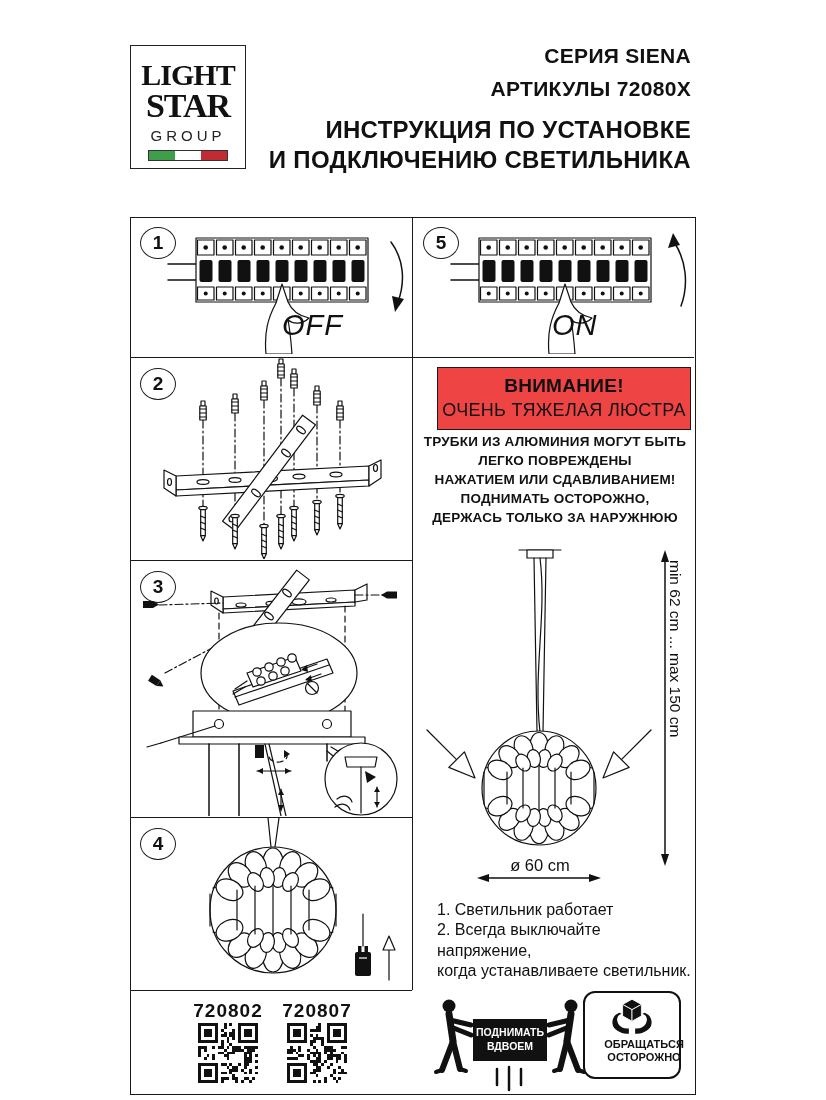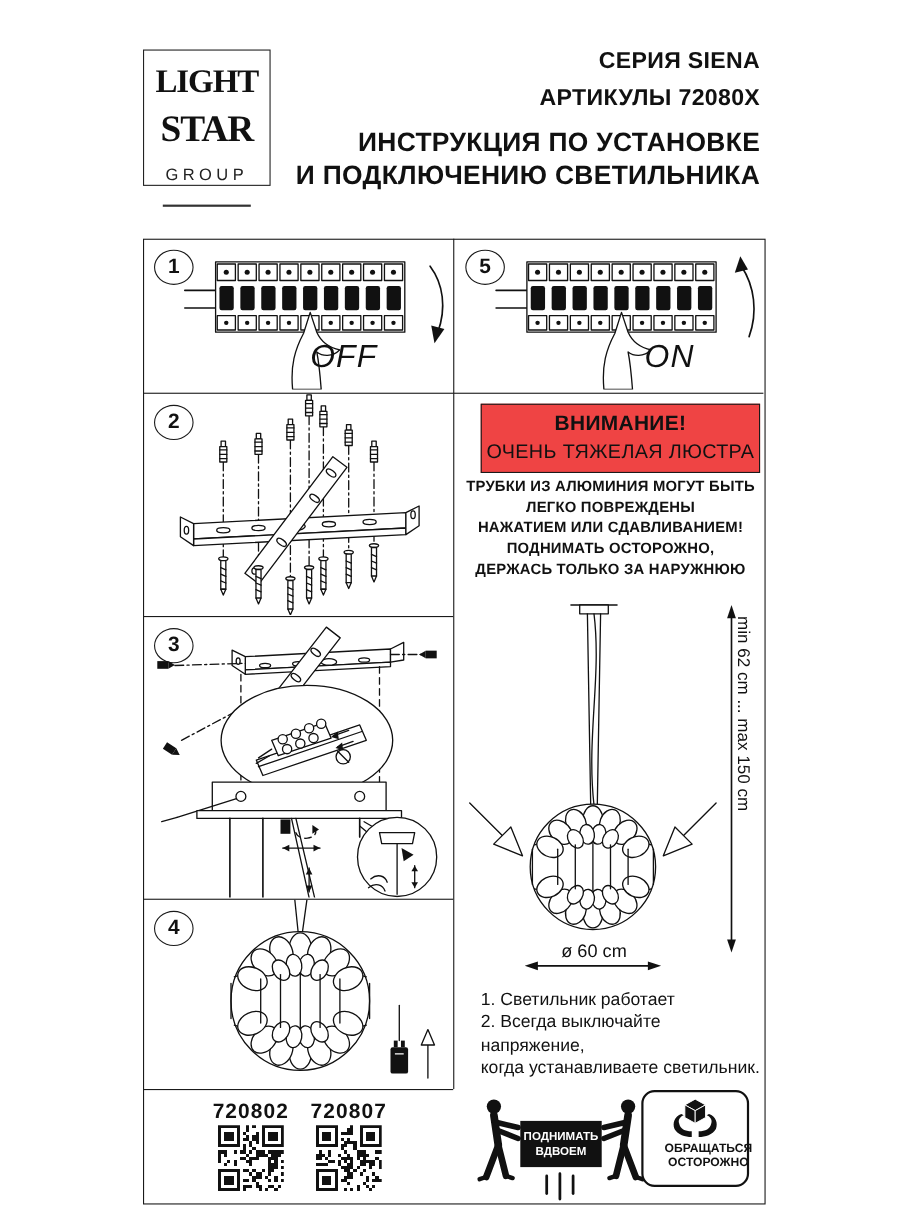--- a/index.html
+++ b/index.html
@@ -6,21 +6,21 @@
   .page{position:relative;width:826px;height:1100px;background:#fff;overflow:hidden;
         font-family:"Liberation Sans",sans-serif;color:#111;}
   .abs{position:absolute;}
   
   .hline{position:absolute;height:0;border-top:1.6px solid #1a1a1a;}
   .vline{position:absolute;width:0;border-left:1.6px solid #1a1a1a;}
   .frame{position:absolute;border:1.6px solid #1a1a1a;}
   
   .logo{left:130px;top:45px;width:114px;height:122px;border:1.6px solid #222;
         display:flex;flex-direction:column;align-items:center;justify-content:flex-start;
-        font-family:"Liberation Serif",serif;gap:12px;}
+        font-family:"Liberation Serif",serif;}
   .logo .l1{font-size:30px;font-weight:700;letter-spacing:-1px;line-height:1;margin-top:14px;}
   .logo .l2{font-size:34px;font-weight:700;letter-spacing:-1px;line-height:0.96;}
   .logo .l3{font-family:"Liberation Sans",sans-serif;font-size:15px;letter-spacing:4px;
             margin-top:4px;color:#222;}
   .flagbar{width:78px;height:9px;border:1px solid #333;display:flex;margin-top:6px;}
   .flagbar span{flex:1;}
   
   .hdr{right:135px;top:44px;text-align:right;}
   .hdr .series{font-size:21px;font-weight:700;letter-spacing:.3px;}
   .hdr .articles{font-size:21px;font-weight:700;letter-spacing:.3px;margin-top:9px;}
@@ -182,21 +182,21 @@
     <path class="inkthick" d="M225,18 C237,34 240,56 232,78"></path>
     <polygon class="black" points="226,72 238,75 229,88"></polygon>
   </svg>
   <div class="switchlabel" style="left:282px;top:309px;width:84px;">OFF</div>
 
   <svg class="abs" style="left:449px;top:224px;" width="244" height="130" viewBox="0 0 244 130">
     <use href="#g-breaker"></use>
     <path class="inkthick" d="M232,82 C240,60 237,36 225,18"></path>
     <polygon class="black" points="219,24 231,21 224,9"></polygon>
   </svg>
-  <div class="switchlabel" style="left:564px;top:309px;width:80px;padding-left:22px;">ON</div>
+  <div class="switchlabel" style="left:552px;top:309px;width:80px;">ON</div>
 
   <svg class="abs" style="left:131px;top:358px;" width="281" height="201" viewBox="0 0 281 201">
 
     <g class="ink dashdot">
       <line x1="72" y1="62" x2="72" y2="150"></line>
         <line x1="104" y1="55" x2="104" y2="158"></line>
       <line x1="133" y1="42" x2="133" y2="168"></line>
         <line x1="163" y1="30" x2="163" y2="150"></line>
       <line x1="186" y1="47" x2="186" y2="144"></line>
         <line x1="209" y1="62" x2="209" y2="138"></line>

